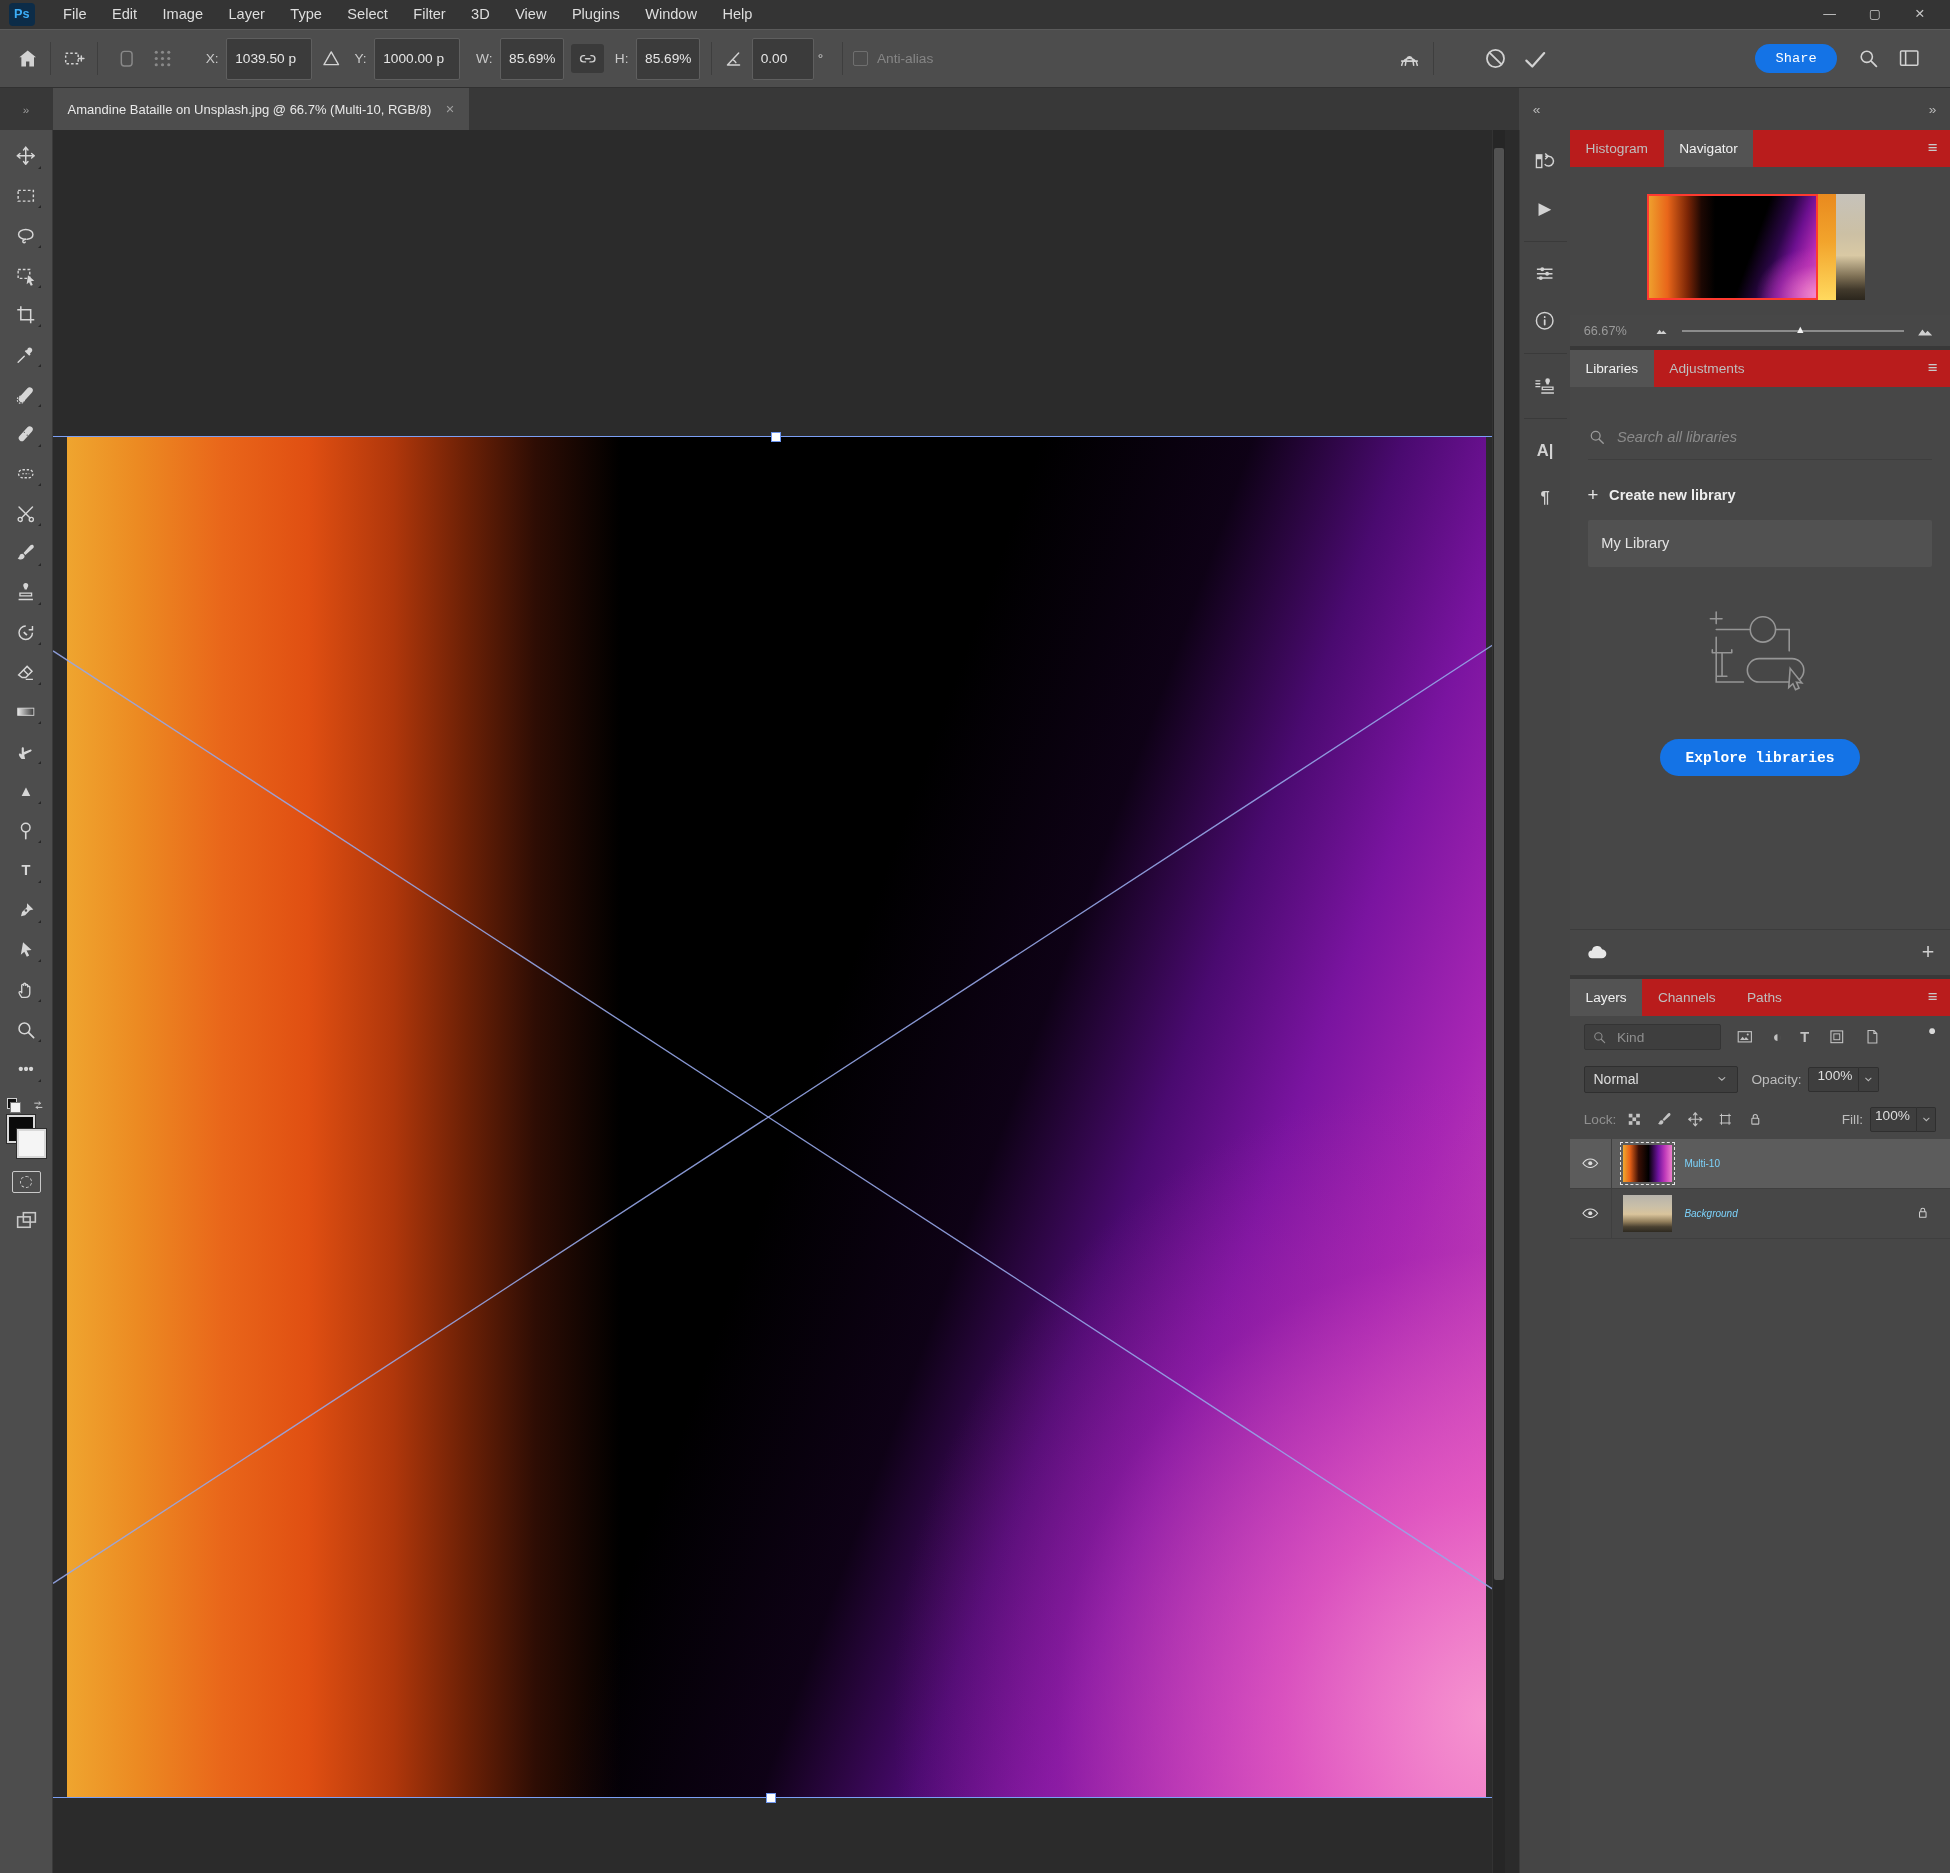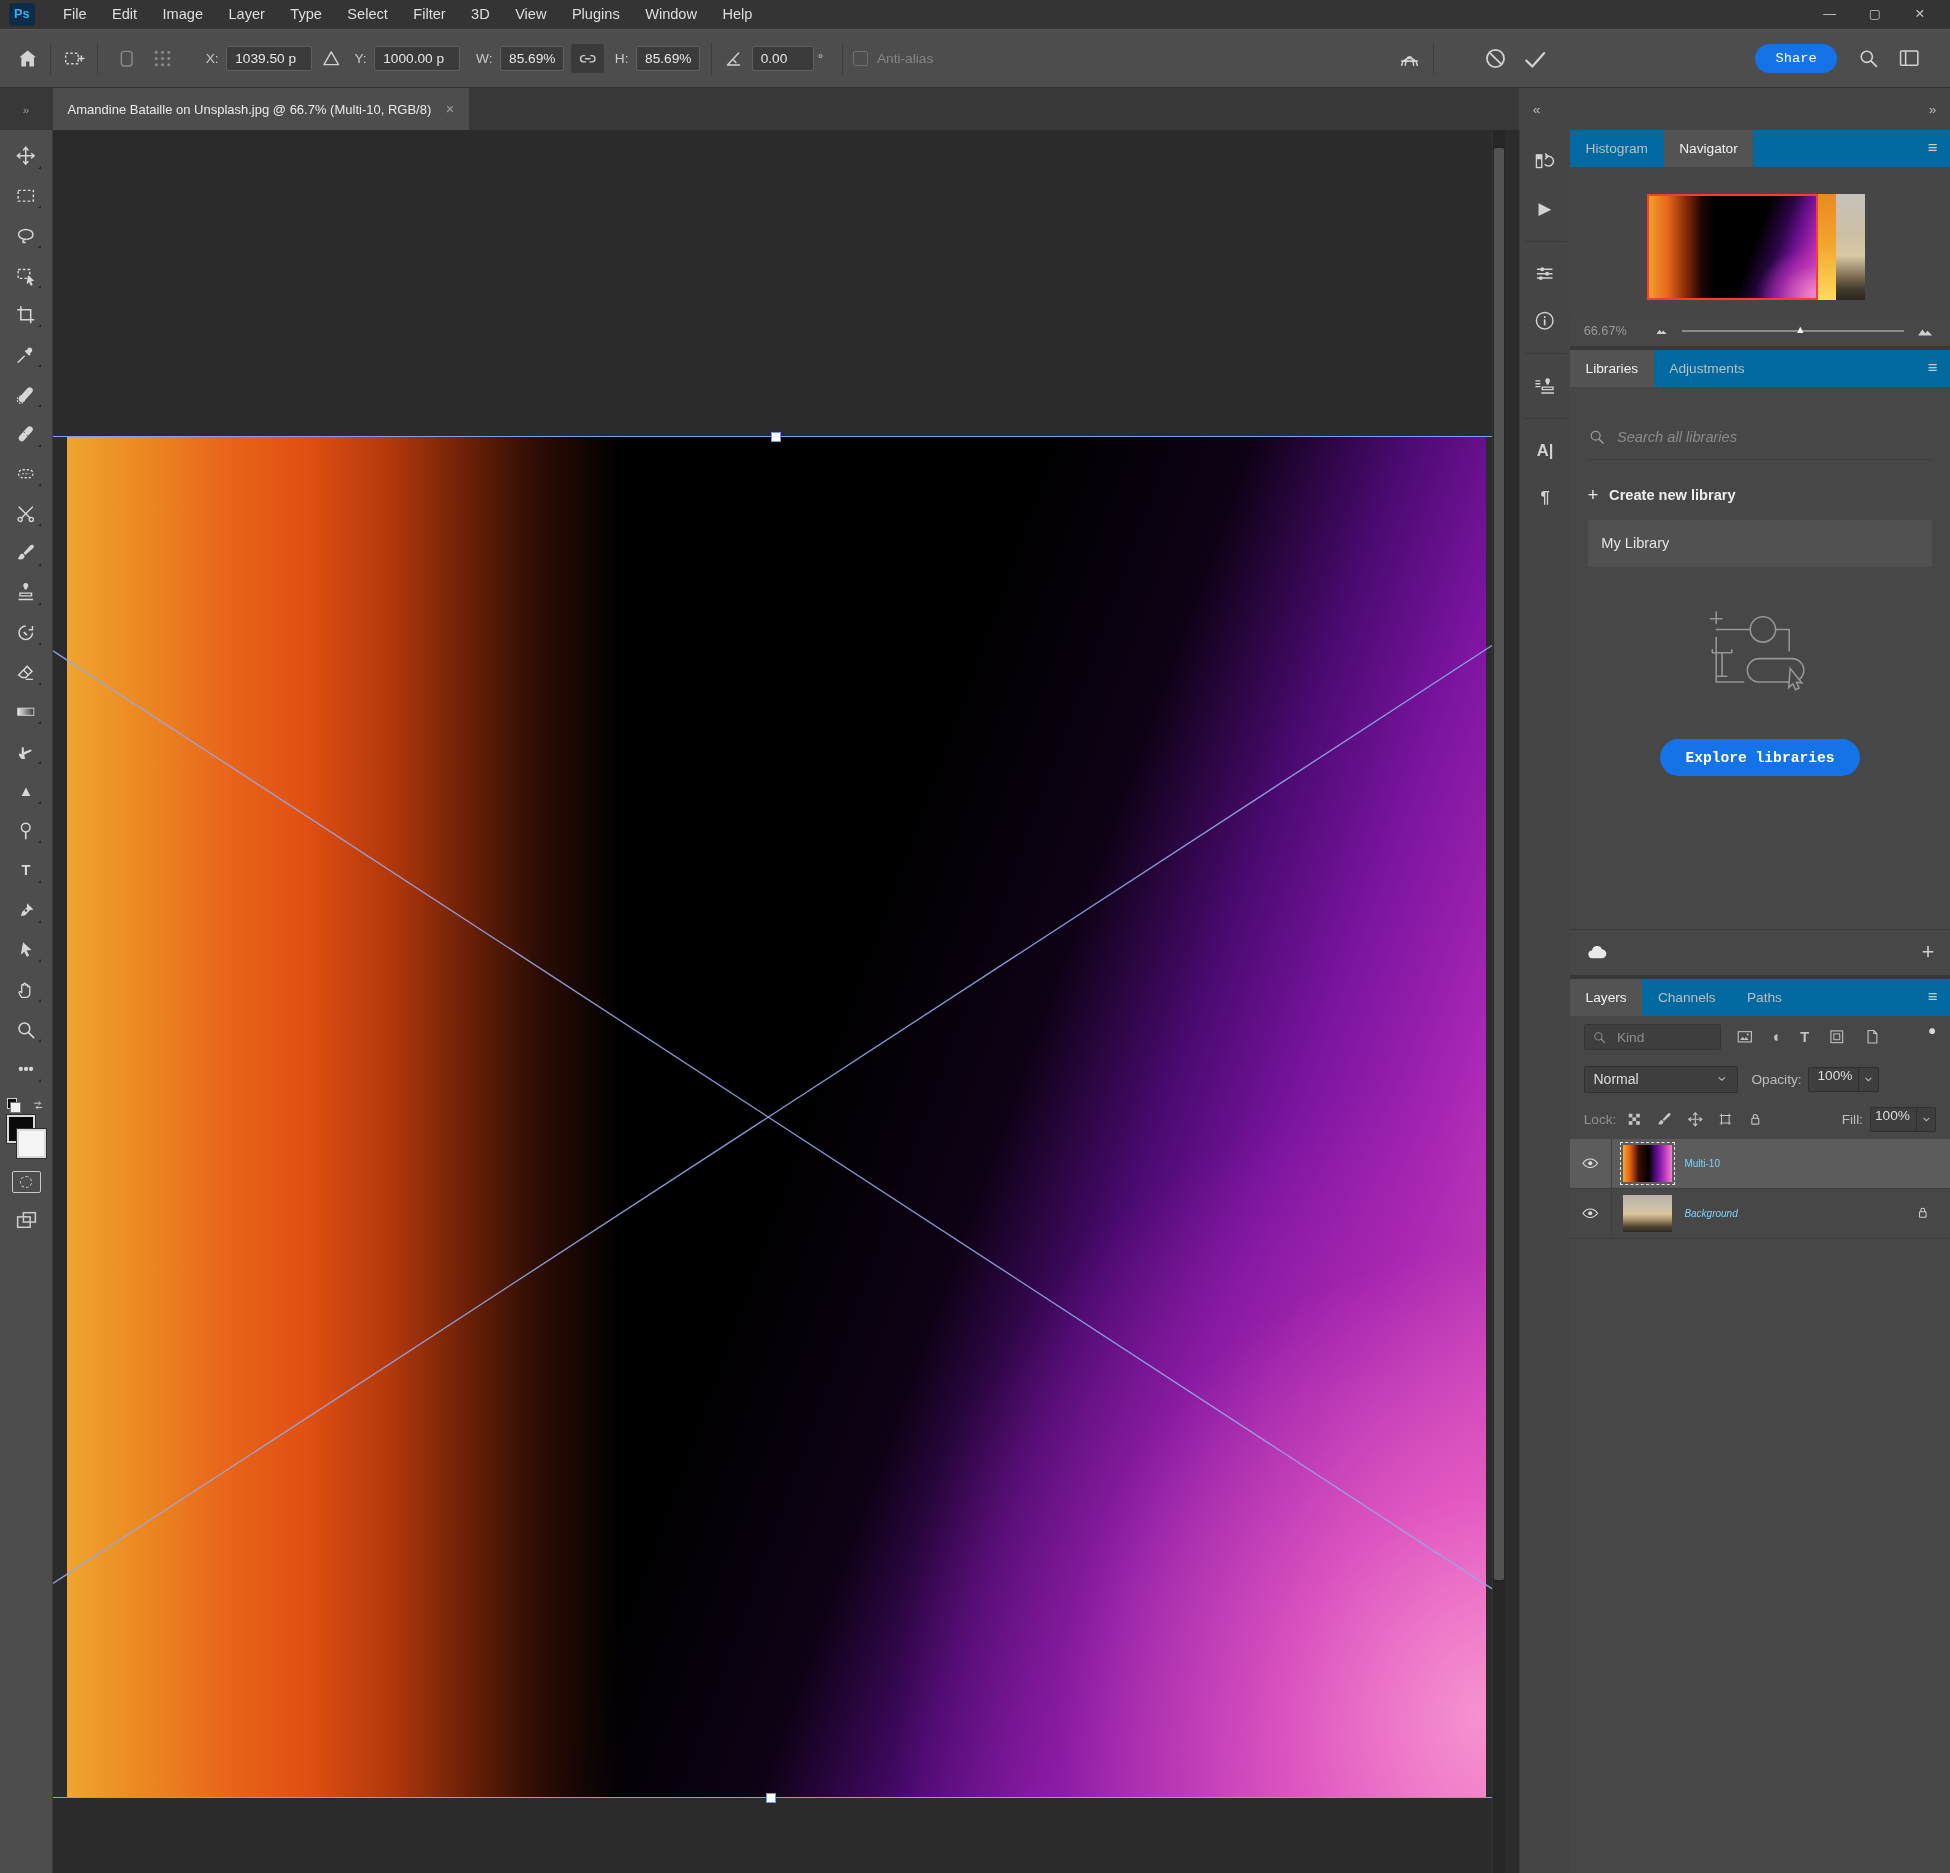--- a/index.html
+++ b/index.html
@@ -21,21 +21,21 @@
   .win-controls{margin-left:auto;display:flex;margin-right:7.8px}
   .win-btn{width:45px;text-align:center;color:#c9c9c9;font-size:12.7px;line-height:29px}
 
   
   .optionsbar{position:absolute;top:29px;left:0;right:0;height:59px;background:#4d4d4d;
     border-top:1px solid #5a5a5a;border-bottom:1px solid #313131;box-sizing:border-box;
     display:flex;align-items:center;z-index:29}
   .ob-sep{width:1px;height:33px;background:#3e3e3e;margin:0 10.7px;flex:none}
   .ob-icon{color:#d2d2d2;display:flex;align-items:center;justify-content:center;flex:none}
   .ob-label{font-size:13.7px;color:#c9c9c9;margin:0 7.8px 0 3.9px;flex:none}
-  .field{height:25px;background:#3b3b3b;border:1px solid #5f5f5f;border-radius:2px;color:#e6e6e6;
+  .field{height:42px;background:#3b3b3b;border:1px solid #5f5f5f;border-radius:2px;color:#e6e6e6;
     font-size:13.7px;padding:0 7.8px;box-sizing:border-box;flex:none}
   input.field{outline:none}
   .linkbox{width:33px;height:29px;background:#3a3a3a;border-radius:2.9px;display:flex;align-items:center;
     justify-content:center;margin:0 6.8px;color:#cfcfcf;flex:none}
   .dim{opacity:.45}
   .aa-check{width:12.7px;height:12.7px;border:1px solid #9a9a9a;border-radius:2px;margin-right:8.8px;flex:none}
   .share-btn{height:29px;padding:0 20.5px;border-radius:14.6px;background:#1473e6;color:#fff;font-size:13.7px;
     display:flex;align-items:center;flex:none}
 
   
@@ -95,21 +95,21 @@
     display:flex;flex-direction:column;align-items:center;padding-top:15.6px}
   .strip-icon{width:35px;height:33px;margin-bottom:13.7px;display:flex;align-items:center;justify-content:center;
     color:#d2d2d2;flex:none}
   .strip-icon .icon{width:23.4px;height:23.4px}
   .strip-sep{width:43px;height:1px;background:#3a3a3a;margin:2px 0 15.6px;flex:none}
   .sglyph{font-size:16.6px;color:#d2d2d2;font-weight:bold}
 
   
   .panels{width:380px;flex:none;background:#474747;display:flex;flex-direction:column}
   .pgroup{display:flex;flex-direction:column}
-  .ptabs{height:37px;background:#0369a1;display:flex;flex:none}
+  .ptabs{height:37px;background:#b91c1c;display:flex;flex:none}
   .ptab{padding:0 15.6px;line-height:37px;font-size:13.7px;color:#bfbfbf;white-space:nowrap}
   .ptab.active{background:#535353;color:#f1f1f1}
   .pmenu{margin-left:auto;color:#c9c9c9;padding:0 12.7px;line-height:35px;font-size:16.6px}
   .group-gap{height:3.9px;background:#383838;flex:none}
 
   
   .nav-body{height:148px;background:#464646;position:relative;flex:none}
   .nav-thumb{position:absolute;left:77px;top:27px;width:218px;height:106px;background:#222}
   .nt-grad{position:absolute;left:0;top:0;width:78%;height:100%;
     background:

